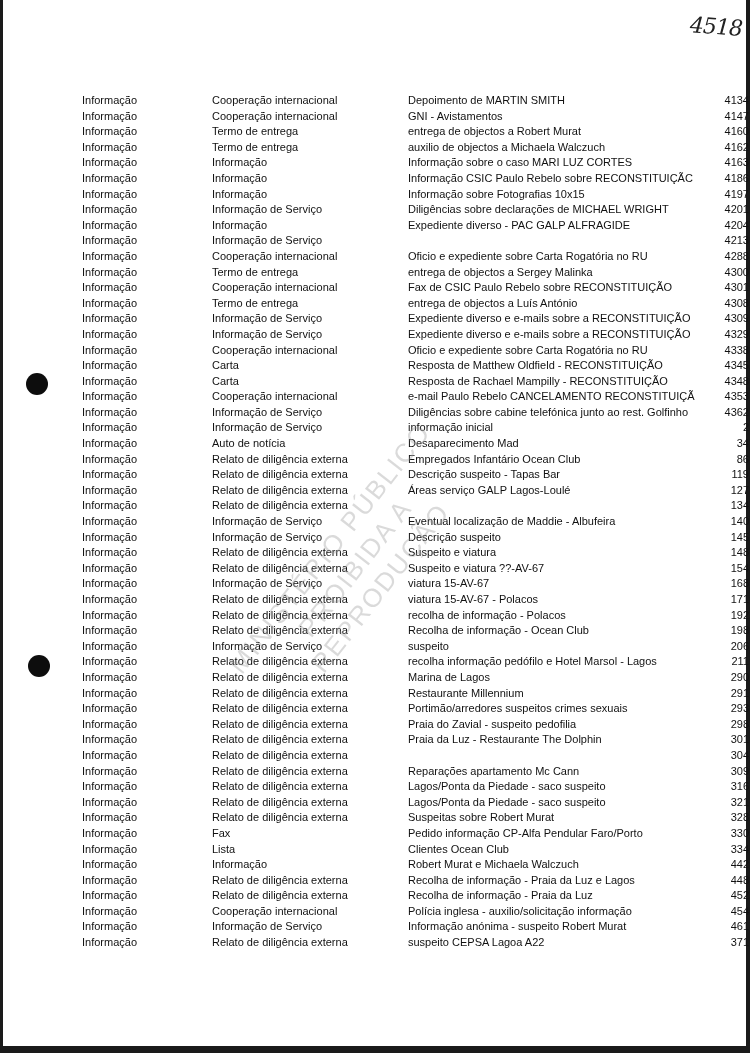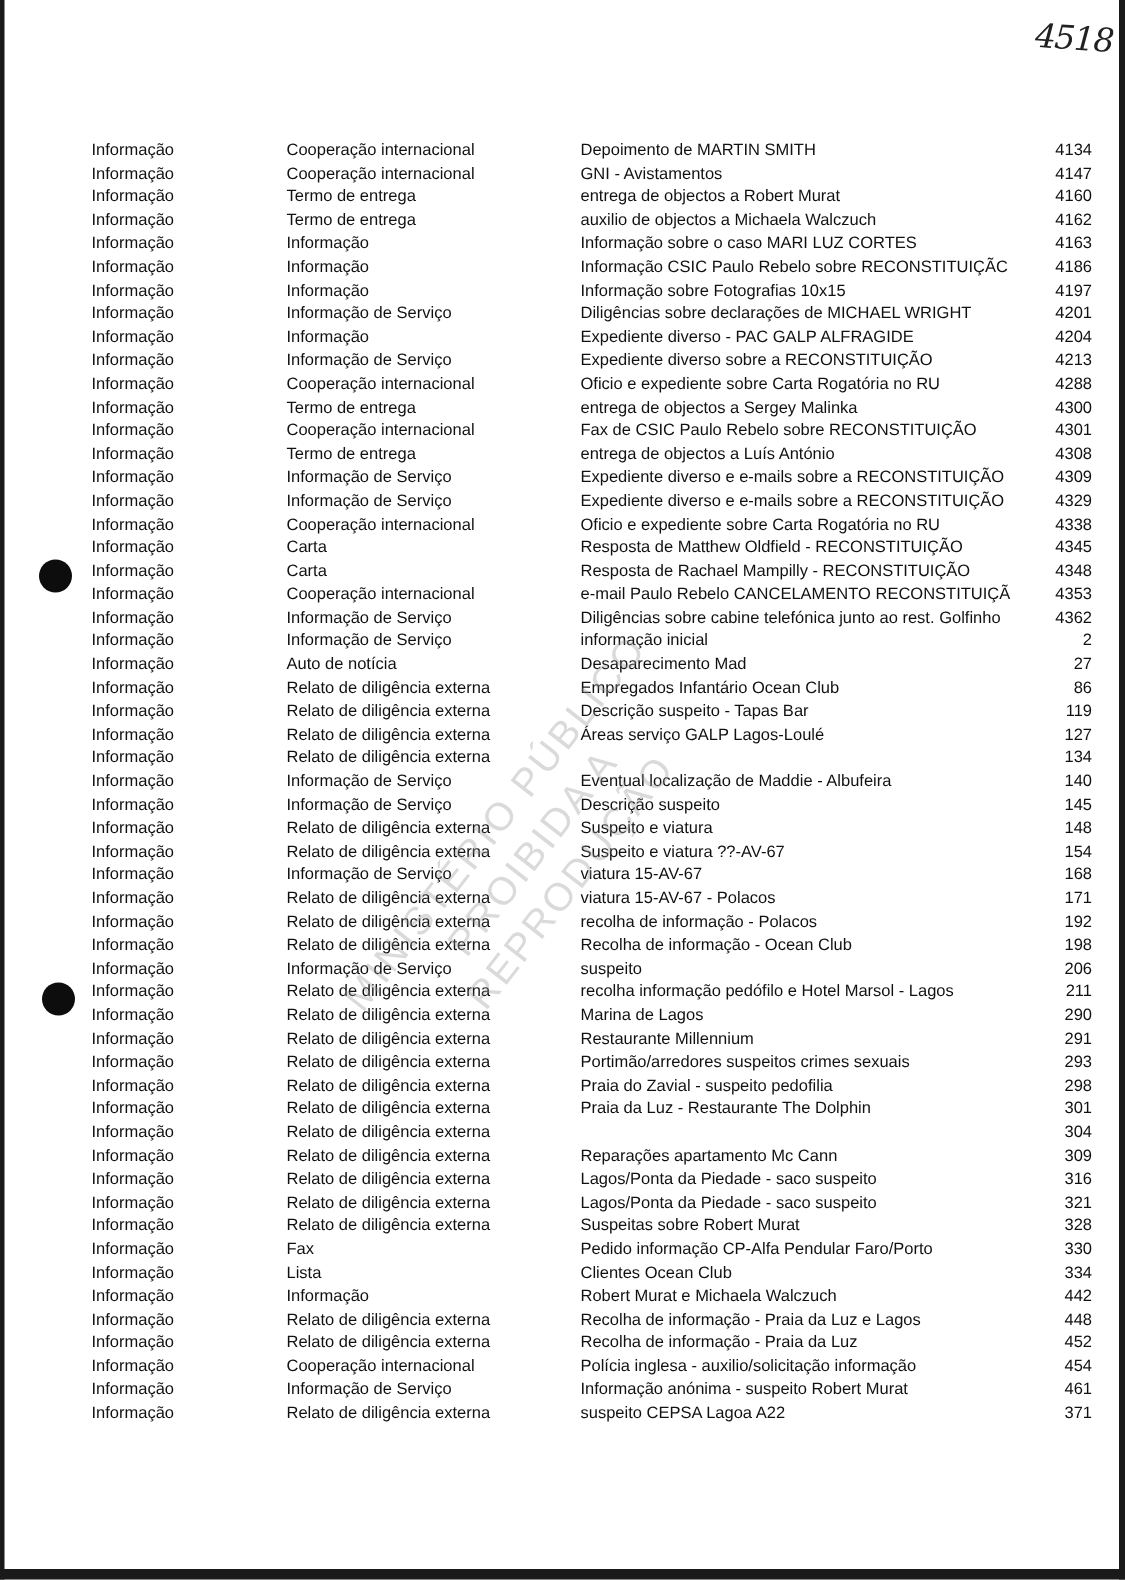--- a/index.html
+++ b/index.html
@@ -20,21 +20,21 @@
     .punch-hole { position: absolute; width: 22px; height: 22px; border-radius: 50%; background: #0d0d0d; }
     .hole-1 { left: 26px; top: 373px; }
     .hole-2 { left: 28px; top: 655px; }
     .watermark {
       position: absolute; left: 195px; top: 520px; width: 320px;
       transform: rotate(-52deg); transform-origin: center;
       color: rgba(150,150,150,0.35); font-size: 26px; letter-spacing: 2px;
       line-height: 32px; text-align: center; pointer-events: none;
       font-family: "Liberation Sans", sans-serif;
     }
-    .table { position: absolute; left: 61px; top: 93px; width: 667px; }
+    .table { position: absolute; left: 82px; top: 93px; width: 667px; }
     .row { position: relative; height: 15.6px; font-size: 11px; line-height: 15.6px; white-space: nowrap; }
     .c1 { position: absolute; left: 0; }
     .c2 { position: absolute; left: 130px; }
     .c3 { position: absolute; left: 326px; width: 300px; overflow: hidden; }
     .c4 { position: absolute; right: 0; text-align: right; }
   </style>
 </head>
 <body>
 
 <div class="frame-left"></div>
@@ -97,21 +97,20 @@
     </div>
     <div class="row">
       <span class="c1">Informação</span>
       <span class="c2">Informação</span>
       <span class="c3">Expediente diverso - PAC GALP ALFRAGIDE</span>
       <span class="c4">4204</span>
     </div>
     <div class="row">
       <span class="c1">Informação</span>
       <span class="c2">Informação de Serviço</span>
-      <span class="c3">Expediente diverso sobre a RECONSTITUIÇÃO</span>
       <span class="c4">4213</span>
     </div>
     <div class="row">
       <span class="c1">Informação</span>
       <span class="c2">Cooperação internacional</span>
       <span class="c3">Oficio e expediente sobre Carta Rogatória no RU</span>
       <span class="c4">4288</span>
     </div>
     <div class="row">
       <span class="c1">Informação</span>
@@ -176,21 +175,21 @@
     <div class="row">
       <span class="c1">Informação</span>
       <span class="c2">Informação de Serviço</span>
       <span class="c3">informação inicial</span>
       <span class="c4">2</span>
     </div>
     <div class="row">
       <span class="c1">Informação</span>
       <span class="c2">Auto de notícia</span>
       <span class="c3">Desaparecimento Mad</span>
-      <span class="c4">27</span>
+      <span class="c4">34</span>
     </div>
     <div class="row">
       <span class="c1">Informação</span>
       <span class="c2">Relato de diligência externa</span>
       <span class="c3">Empregados Infantário Ocean Club</span>
       <span class="c4">86</span>
     </div>
     <div class="row">
       <span class="c1">Informação</span>
       <span class="c2">Relato de diligência externa</span>

